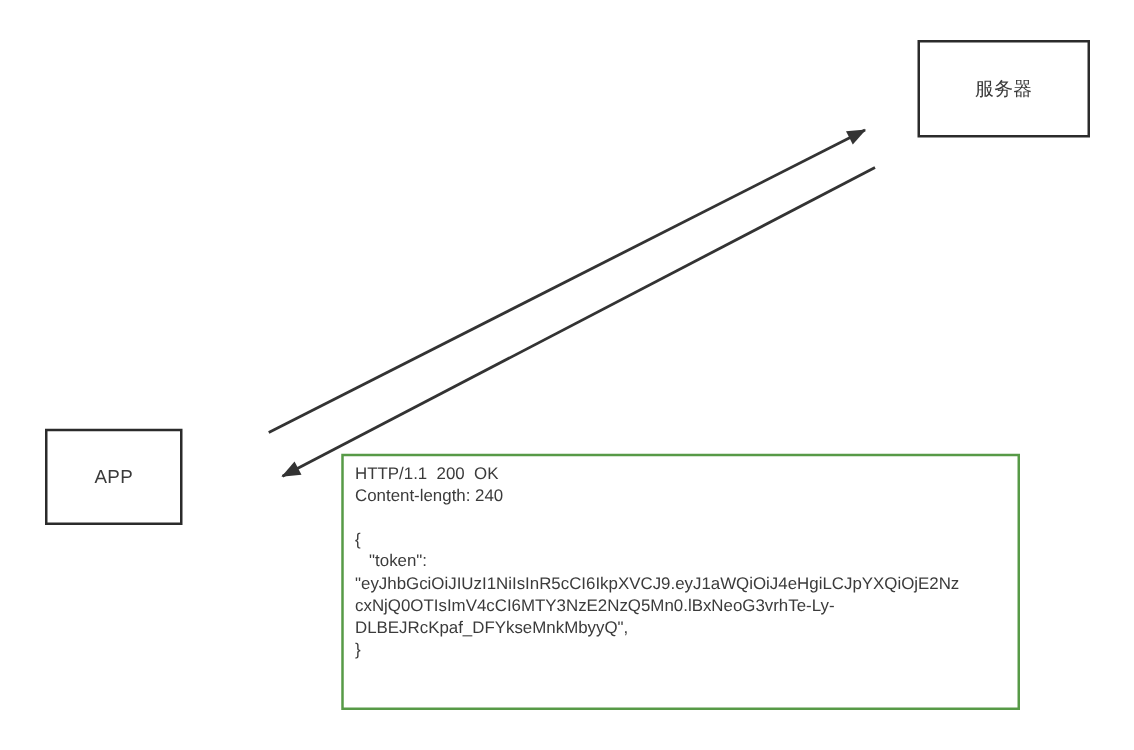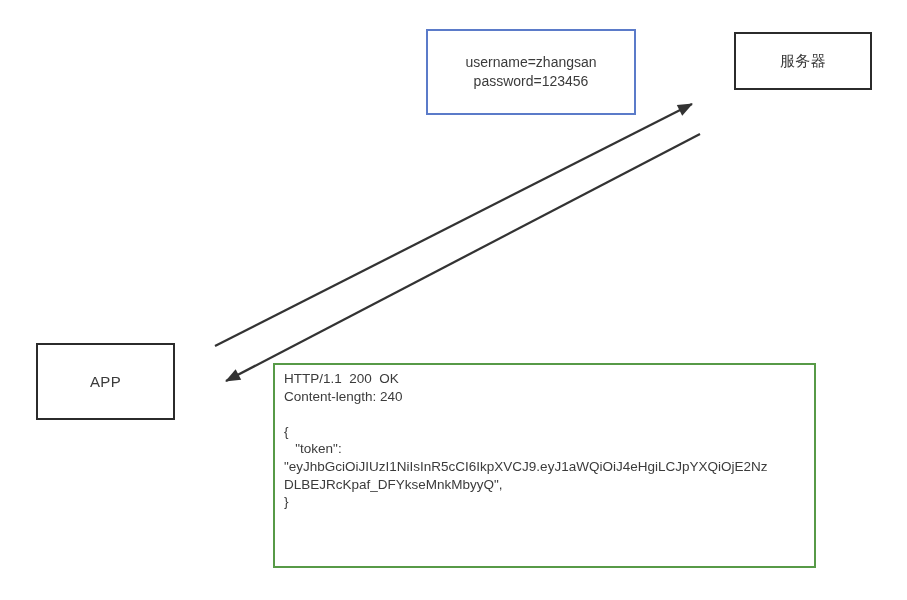--- a/index.html
+++ b/index.html
@@ -22,22 +22,22 @@
     box-sizing: border-box;
     border: 2.5px solid #2b2b2b;
     background: #ffffff;
     display: flex;
     align-items: center;
     justify-content: center;
     font-size: 15px;
     color: #3a3a3a;
     letter-spacing: 0.3px;
   }
-  .node-app   { left: 36px;  top: 343px; width: 139px; height: 77px; }
-  .node-server{ left: 734px; top: 32px;  width: 138px; height: 58px; }
+  .node-app   { left: 36px;  top: 343px; width: 110px; height: 77px; }
+  .node-server{ left: 734px; top: 32px;  width: 138px; height: 78px; }
   .request-box {
     position: absolute;
     left: 426px; top: 29px;
     width: 210px; height: 86px;
     box-sizing: border-box;
     border: 2px solid #5b7bc9;
     background: #ffffff;
     display: flex;
     flex-direction: column;
     align-items: center;
@@ -72,37 +72,34 @@
   <svg class="arrows" viewBox="0 0 907 600" xmlns="http://www.w3.org/2000/svg">
     <defs>
       <marker id="arrowhead" markerWidth="18" markerHeight="14" refX="15" refY="7" orient="auto" markerUnits="userSpaceOnUse">
         <path d="M1,1 L16,7 L1,13 Z" style="fill: rgb(51, 51, 51);"></path>
       </marker>
     </defs>
     <path d="M215,346 L692,104" fill="none" stroke-width="2.25" marker-end="url(#arrowhead)" style="stroke: rgb(51, 51, 51);"></path>
     <path d="M700,134 L226,381" fill="none" stroke-width="2.25" marker-end="url(#arrowhead)" style="stroke: rgb(51, 51, 51);"></path>
   </svg>
 
-  <div class="request-box" style="border-color: rgb(91, 123, 201);">
-    <div>username=zhangsan</div>
-    <div>password=123456</div>
-  </div>
 
   <div class="node node-server" style="border-color: rgb(43, 43, 43);">
     <span>服务器</span>
   </div>
 
   <div class="node node-app" style="border-color: rgb(43, 43, 43);">
     <span>APP</span>
   </div>
 
   <div class="response-box" style="border-color: rgb(87, 154, 71);">
       <div class="resp-line">HTTP/1.1  200  OK</div>
       <div class="resp-line">Content-length: 240</div>
       <div class="resp-line"></div>
       <div class="resp-line">{</div>
       <div class="resp-line">   "token":</div>
       <div class="resp-line">"eyJhbGciOiJIUzI1NiIsInR5cCI6IkpXVCJ9.eyJ1aWQiOiJ4eHgiLCJpYXQiOjE2Nz</div>
+      <div class="resp-line">cxNjQ0OTIsImV4cCI6MTY3NzE2NzQ5Mn0.lBxNeoG3vrhTe-Ly-</div>
       <div class="resp-line">DLBEJRcKpaf_DFYkseMnkMbyyQ",</div>
       <div class="resp-line">}</div>
     </div>
 
 </div>
 
 </body></html>

